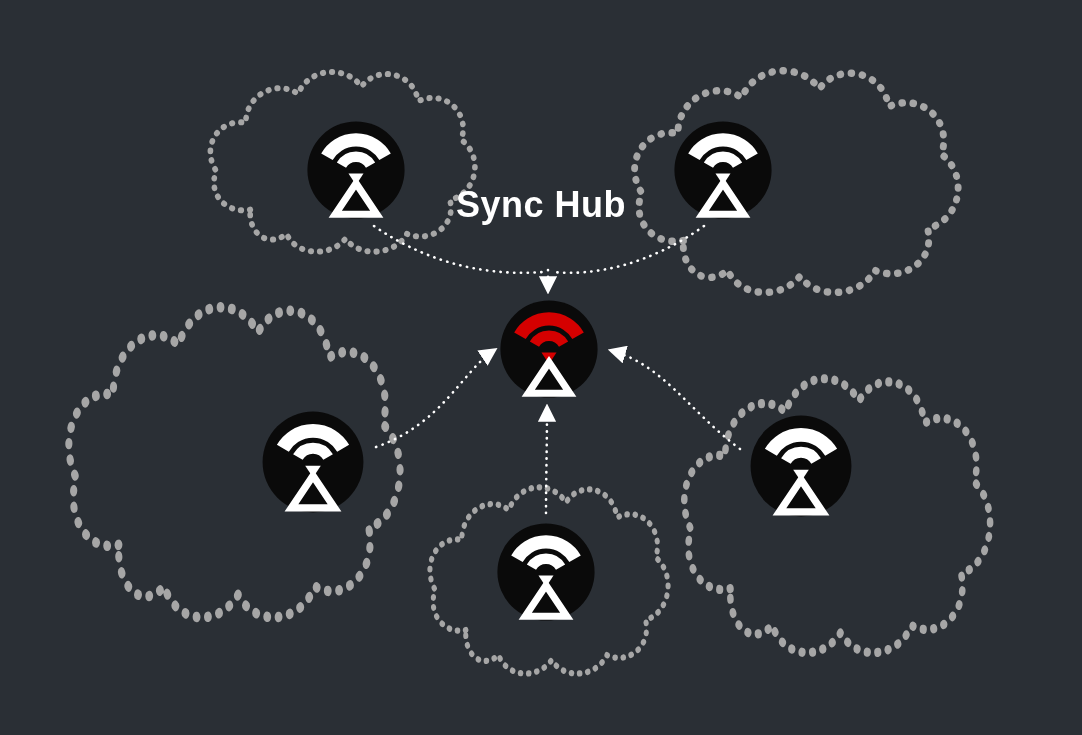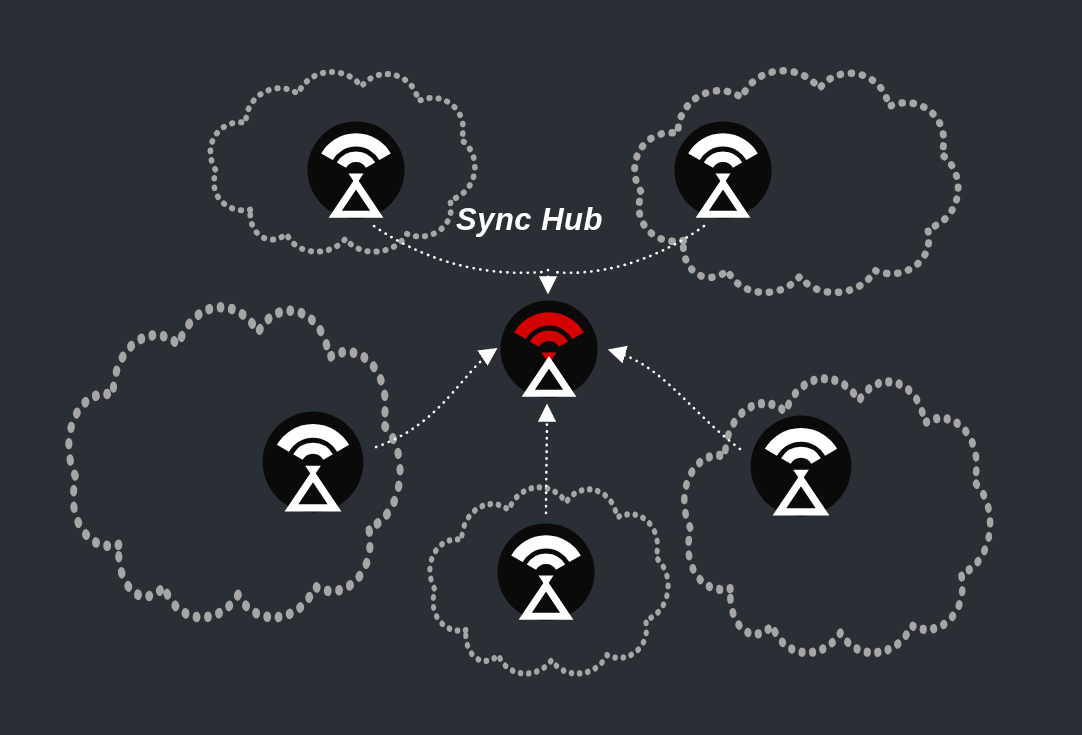--- a/index.html
+++ b/index.html
@@ -32,28 +32,27 @@
     stroke: var(--arrow, #ffffff);
     stroke-width: 2.6;
     stroke-dasharray: 0.3 6.5;
     stroke-linecap: round;
   }
   .device-use { color: var(--node-glyph, #ffffff); }
   .hub-use { color: var(--hub-accent, #d50000); }
   .hub-title {
     position: absolute;
     left: 456px;
-    top: 202px;
-    font-size: 31px;
+    top: 184px;
+    font-size: 36px;
     font-weight: 700;
     letter-spacing: 0.5px;
     color: var(--title-color, #ffffff);
     white-space: nowrap;
     user-select: none;
-    font-style: italic;
   }
 </style>
 </head>
 <body>
 
 <div class="stage">
 
   <svg class="diagram" width="1082" height="735" viewBox="0 0 1082 735" xmlns="http://www.w3.org/2000/svg">
 
     <defs>

